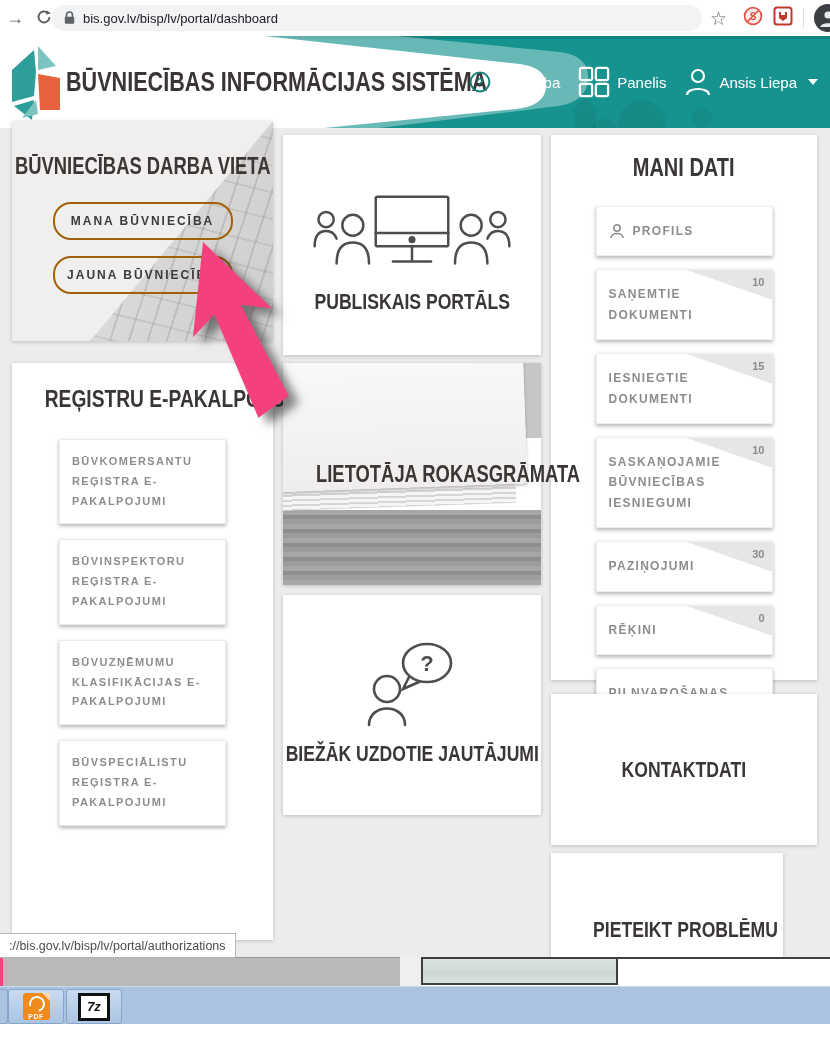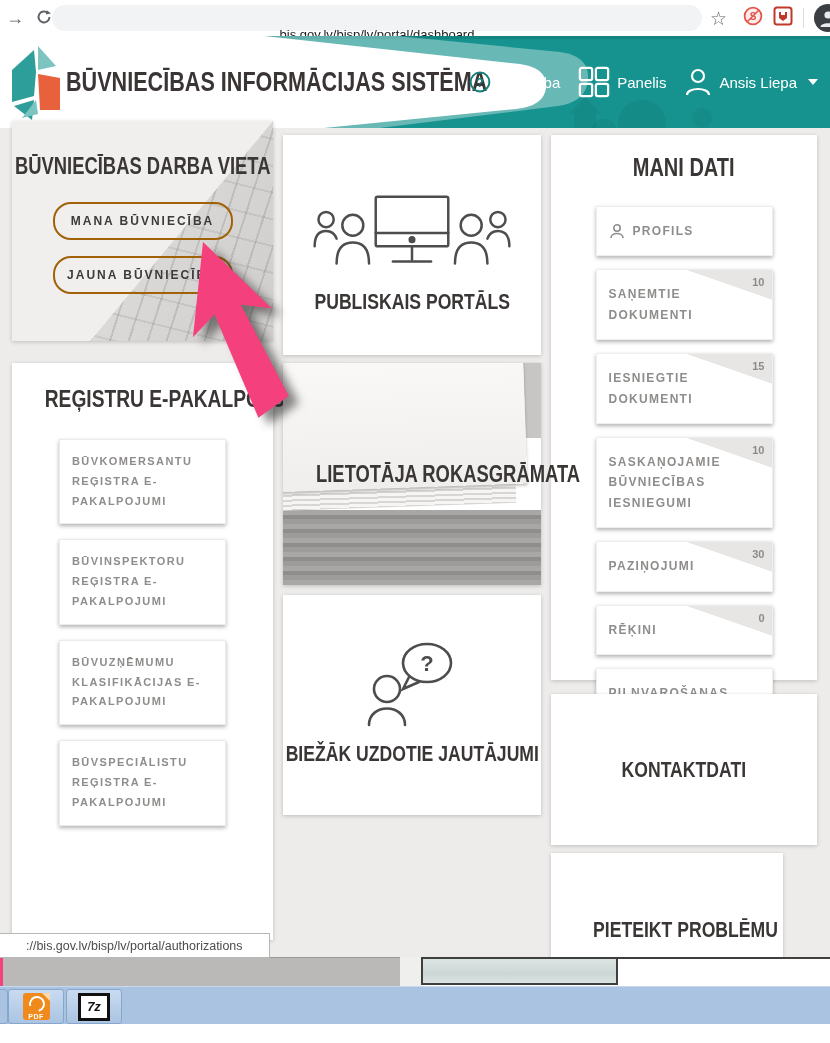--- a/index.html
+++ b/index.html
@@ -4,21 +4,21 @@
 <style>
   html,body{margin:0;padding:0;background:#fff;}
   .screen{position:relative;width:830px;height:1043px;overflow:hidden;
     font-family:"Liberation Sans",sans-serif;background:#fff;}
 
   
   .chrome{position:absolute;left:0;top:0;width:830px;height:36px;background:#fff;
     display:flex;align-items:center;}
   .nav-glyph{color:#5f6368;font-size:18px;line-height:1;padding:0 6px;cursor:pointer;}
   .url-pill{position:absolute;left:52px;top:5px;width:650px;height:26px;background:#f1f3f4;
-    border-radius:13px;display:flex;align-items:center;padding:0 12px;box-sizing:border-box;gap:22px;flex-direction:column;}
+    border-radius:13px;display:flex;align-items:center;padding:0 12px;box-sizing:border-box;gap:8px;}
   .url-text{font-size:13px;color:#202124;white-space:nowrap;}
   .chrome-right{position:absolute;right:0;top:0;height:36px;display:flex;align-items:center;gap:10px;padding-right:0;}
   .chrome-sep{width:1px;height:20px;background:#dadce0;}
   .avatar{width:28px;height:28px;border-radius:50%;background:#3b3f43;position:relative;overflow:hidden;flex:0 0 auto;margin-right:-12px;}
   .avatar svg{position:absolute;left:4px;top:4px;}
 
   
   .header{position:absolute;left:0;top:36px;width:830px;height:92px;background:#17938f;overflow:hidden;
     box-shadow:inset 0 3px 0 rgba(0,0,0,.10);}
   .banner-svg{position:absolute;left:0;top:0;}
@@ -90,21 +90,21 @@
   .card-contacts{left:551px;top:694px;width:266px;height:151px;display:flex;align-items:center;justify-content:center;cursor:pointer;}
   .card-report{left:551px;top:853px;width:232px;height:104px;display:flex;align-items:flex-end;justify-content:center;padding-bottom:14px;cursor:pointer;padding-left:36px;}
   .big-title{font-size:22px;}
 
   
   .pink-arrow{position:absolute;left:143px;top:232px;z-index:50;pointer-events:none;
     filter:drop-shadow(10px 7px 5px rgba(35,35,35,.55));}
 
   
   .status-tip{position:absolute;left:0;top:933px;height:23px;background:#fff;border:1px solid #b7b7b5;border-left:none;
-    display:flex;align-items:center;padding:0 26px;font-size:12.5px;color:#4c4c4c;z-index:60;}
+    display:flex;align-items:center;padding:0 9px;font-size:12.5px;color:#4c4c4c;z-index:60;}
 
   
   .strip{position:absolute;left:0;top:957px;width:830px;height:29px;background:#fff;z-index:55;}
   .strip .pink-sliver{position:absolute;left:0;top:0;width:3px;height:29px;background:#f4417e;}
   .strip .gray{position:absolute;left:3px;top:0;width:397px;height:29px;background:#bab9b7;border-top:1px solid #979795;box-sizing:border-box;}
   .strip .gap{position:absolute;left:400px;top:0;width:21px;height:29px;background:#efefed;}
   .strip .thumb{position:absolute;left:421px;top:0;width:197px;height:28px;border:2px solid #3f3f3f;box-sizing:border-box;
     background:linear-gradient(180deg,#dce4e2,#ccd7d5 60%,#dbe3e1);cursor:pointer;}
   .strip .rest{position:absolute;left:618px;top:0;width:212px;height:28px;background:#fff;border-top:2px solid #3f3f3f;box-sizing:border-box;}
 

